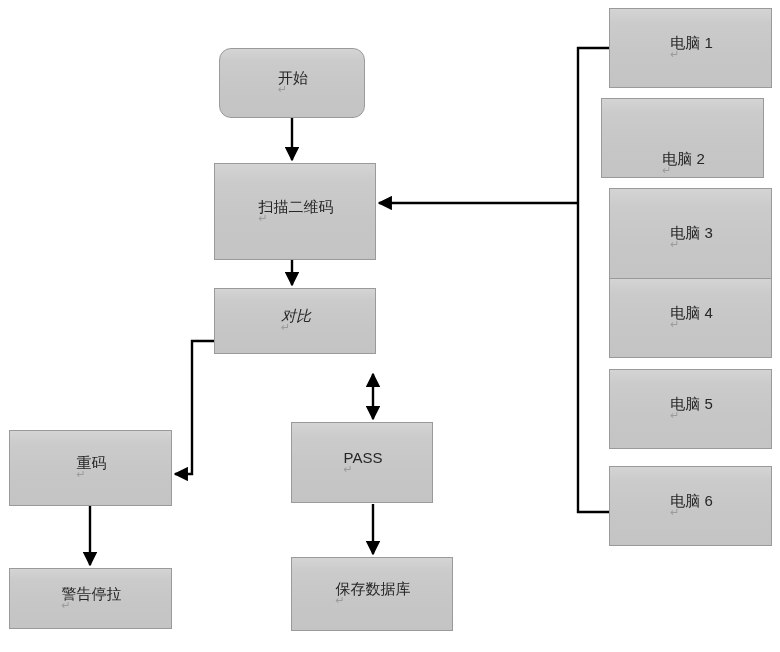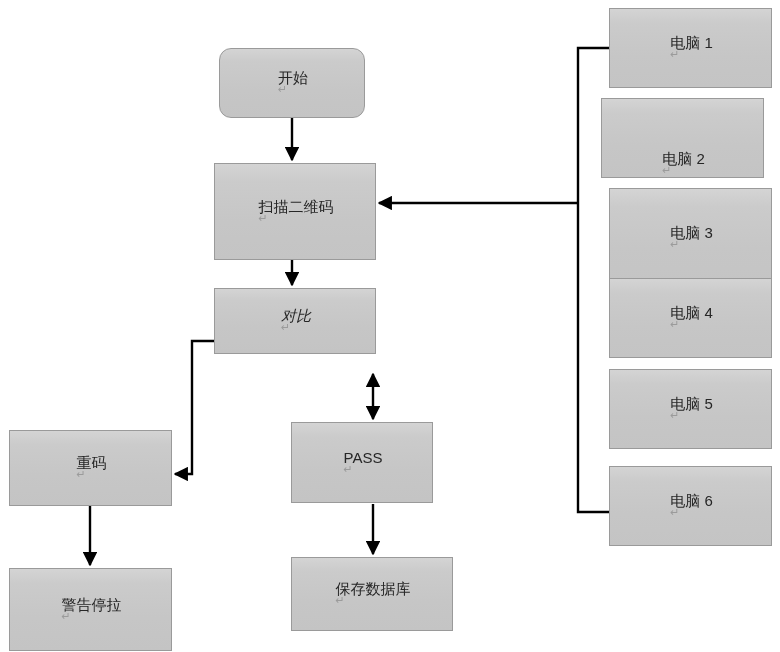--- a/index.html
+++ b/index.html
@@ -121,21 +121,21 @@
     </span>
   </div>
 
   <div class="node" style="left:9px; top:430px; width:163px; height:76px;">
     <span class="label-wrap">
       <span>重码</span>
       <span class="pilcrow">↵</span>
     </span>
   </div>
 
-  <div class="node" style="left:9px; top:568px; width:163px; height:83px;">
+  <div class="node" style="left:9px; top:568px; width:163px; height:61px;">
     <span class="label-wrap">
       <span>警告停拉</span>
       <span class="pilcrow">↵</span>
     </span>
   </div>
 
   <div class="node" style="left:609px; top:8px; width:163px; height:80px;">
     <span class="label-wrap">
       <span>电脑 1</span>
       <span class="pilcrow">↵</span>

